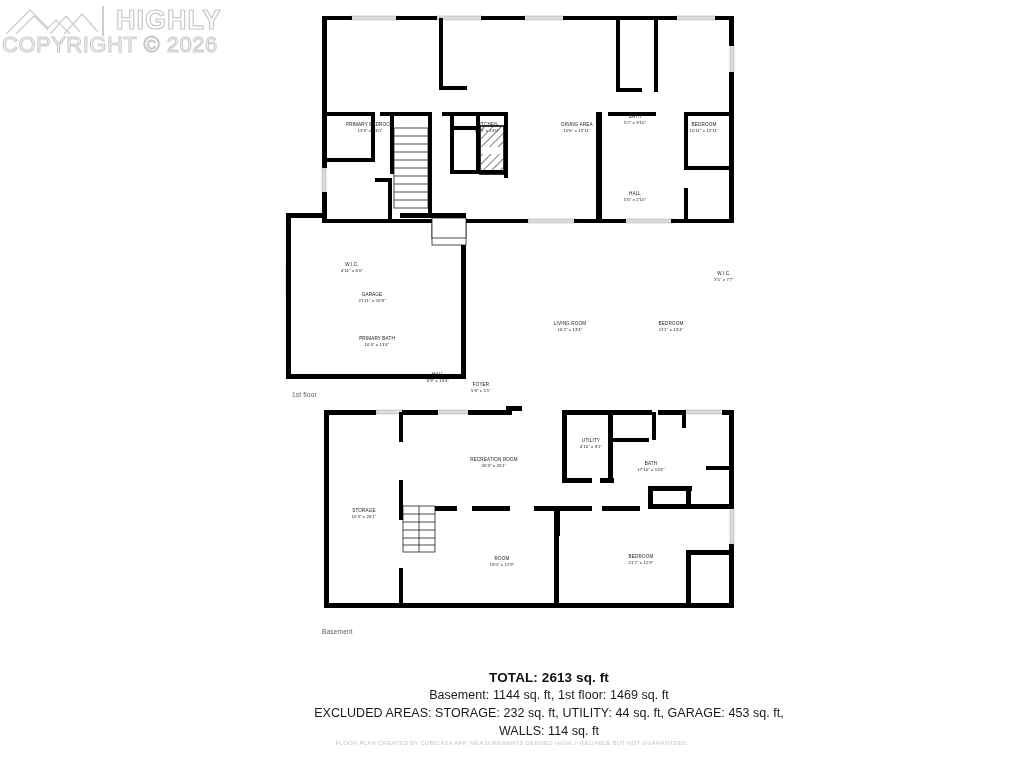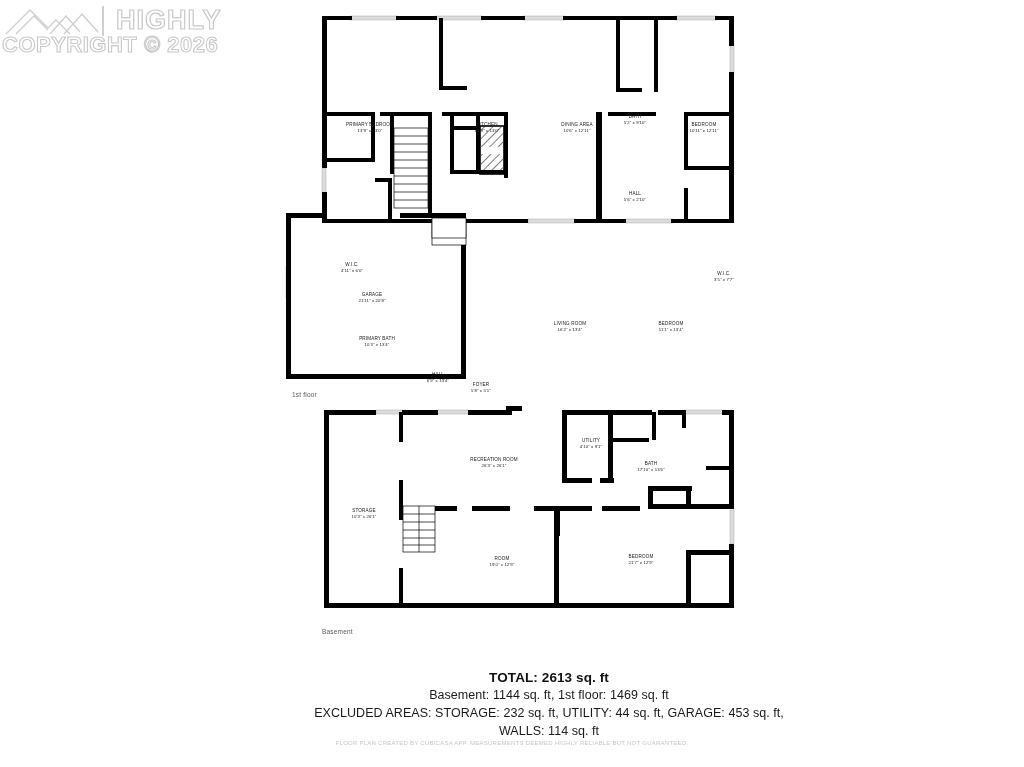--- a/index.html
+++ b/index.html
@@ -42,21 +42,21 @@
     letter-spacing: 1px;
     color: #ffffff;
     -webkit-text-stroke: 1.2px #c9c9c9;
     text-shadow: 0 0 0 #c9c9c9;
   }
   #watermark .wm-copy {
     position: absolute;
     left: 2px;
     top: 32px;
     font-size: 22px;
-    font-weight: bold;
+    font-weight: normal;
     letter-spacing: 0.5px;
     color: #ffffff;
     -webkit-text-stroke: 1.1px #c9c9c9;
     white-space: nowrap;
   }
 
   
   .plan {
     position: absolute;
   }

